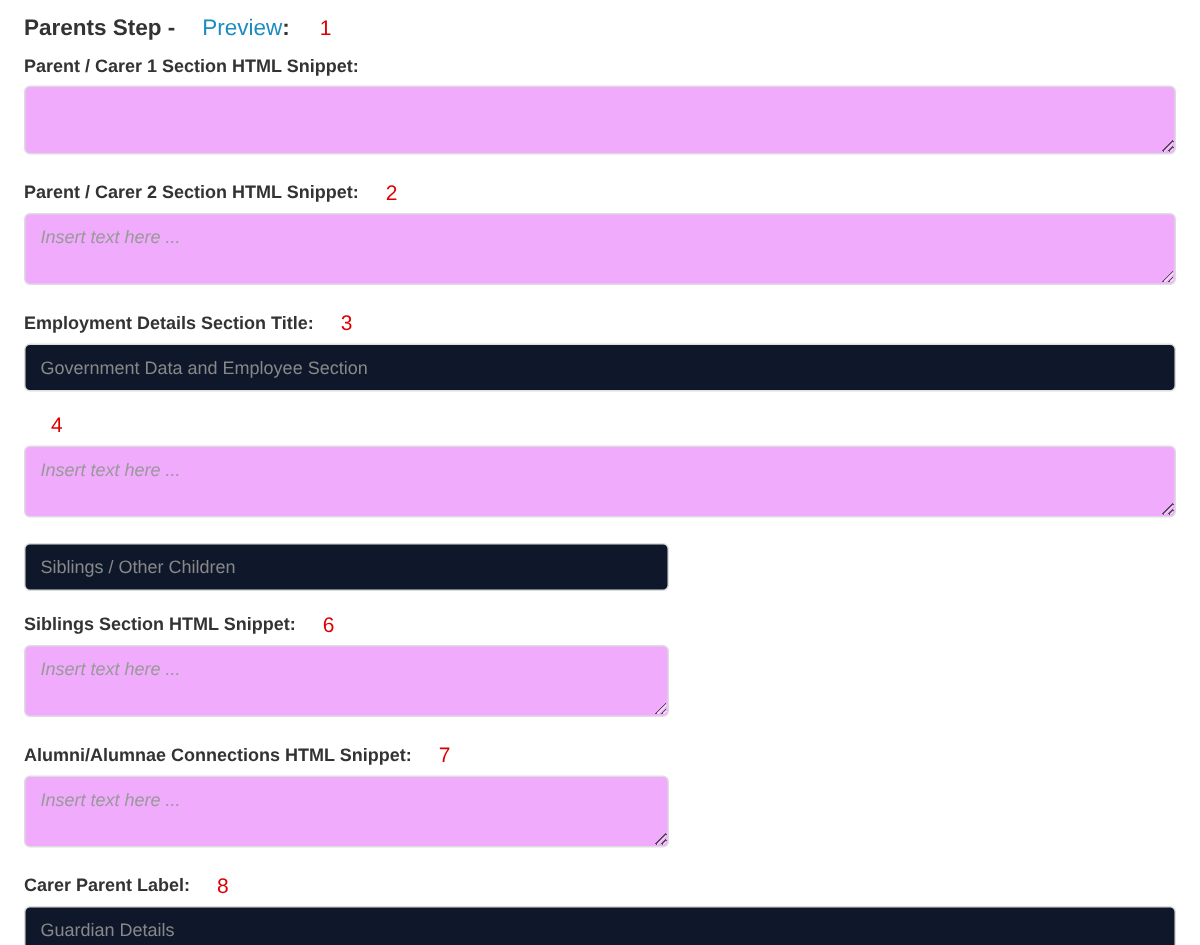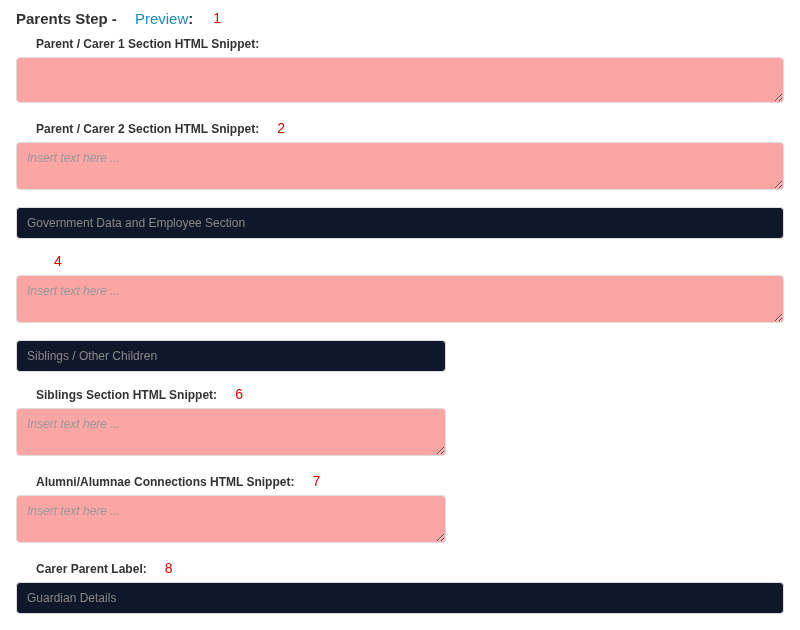--- a/index.html
+++ b/index.html
@@ -35,22 +35,21 @@
     }
     .field-group {
       margin-bottom: 14px;
     }
     .field-label {
       font-size: 12px;
       font-weight: 600;
       color: #333;
       margin-bottom: 6px;
       display: flex;
-      align-items: flex-end;
-      margin-left: 20px;
+      align-items: center;
     }
     .field-label .annotation {
       color: #d00;
       margin-left: 18px;
       font-weight: 500;
       font-size: 14px;
     }
     .text-input {
       width: 100%;
       border: 1px solid #ddd;
@@ -65,21 +64,21 @@
       font-style: italic;
     }
     .text-area {
       width: 100%;
       min-height: 48px;
       border: 1px solid #ddd;
       border-radius: 4px;
       padding: 8px 10px;
       font-size: 12px;
       color: #333;
-      background: #fca5a5;
+      background: #f0abfc;
       resize: vertical;
       font-family: inherit;
     }
     .text-area::placeholder {
       color: #999;
       font-style: italic;
     }
     .text-area.tall {
       min-height: 38px;
     }
@@ -109,20 +108,24 @@
 
 <div class="field-group">
   <div class="field-label">
     <span>Parent / Carer 2 Section HTML Snippet:</span>
     <span class="annotation">2</span>
   </div>
   <textarea class="text-area" placeholder="Insert text here ..." style=""></textarea>
 </div>
 
 <div class="field-group">
+  <div class="field-label">
+    <span>Employment Details Section Title:</span>
+    <span class="annotation">3</span>
+  </div>
   <input type="text" class="text-input filled" value="Government Data and Employee Section" style="">
 </div>
 
 <div class="field-group">
   <div class="field-label">
     <span class="annotation">4</span>
   </div>
   <textarea class="text-area" placeholder="Insert text here ..." style=""></textarea>
 </div>
 

